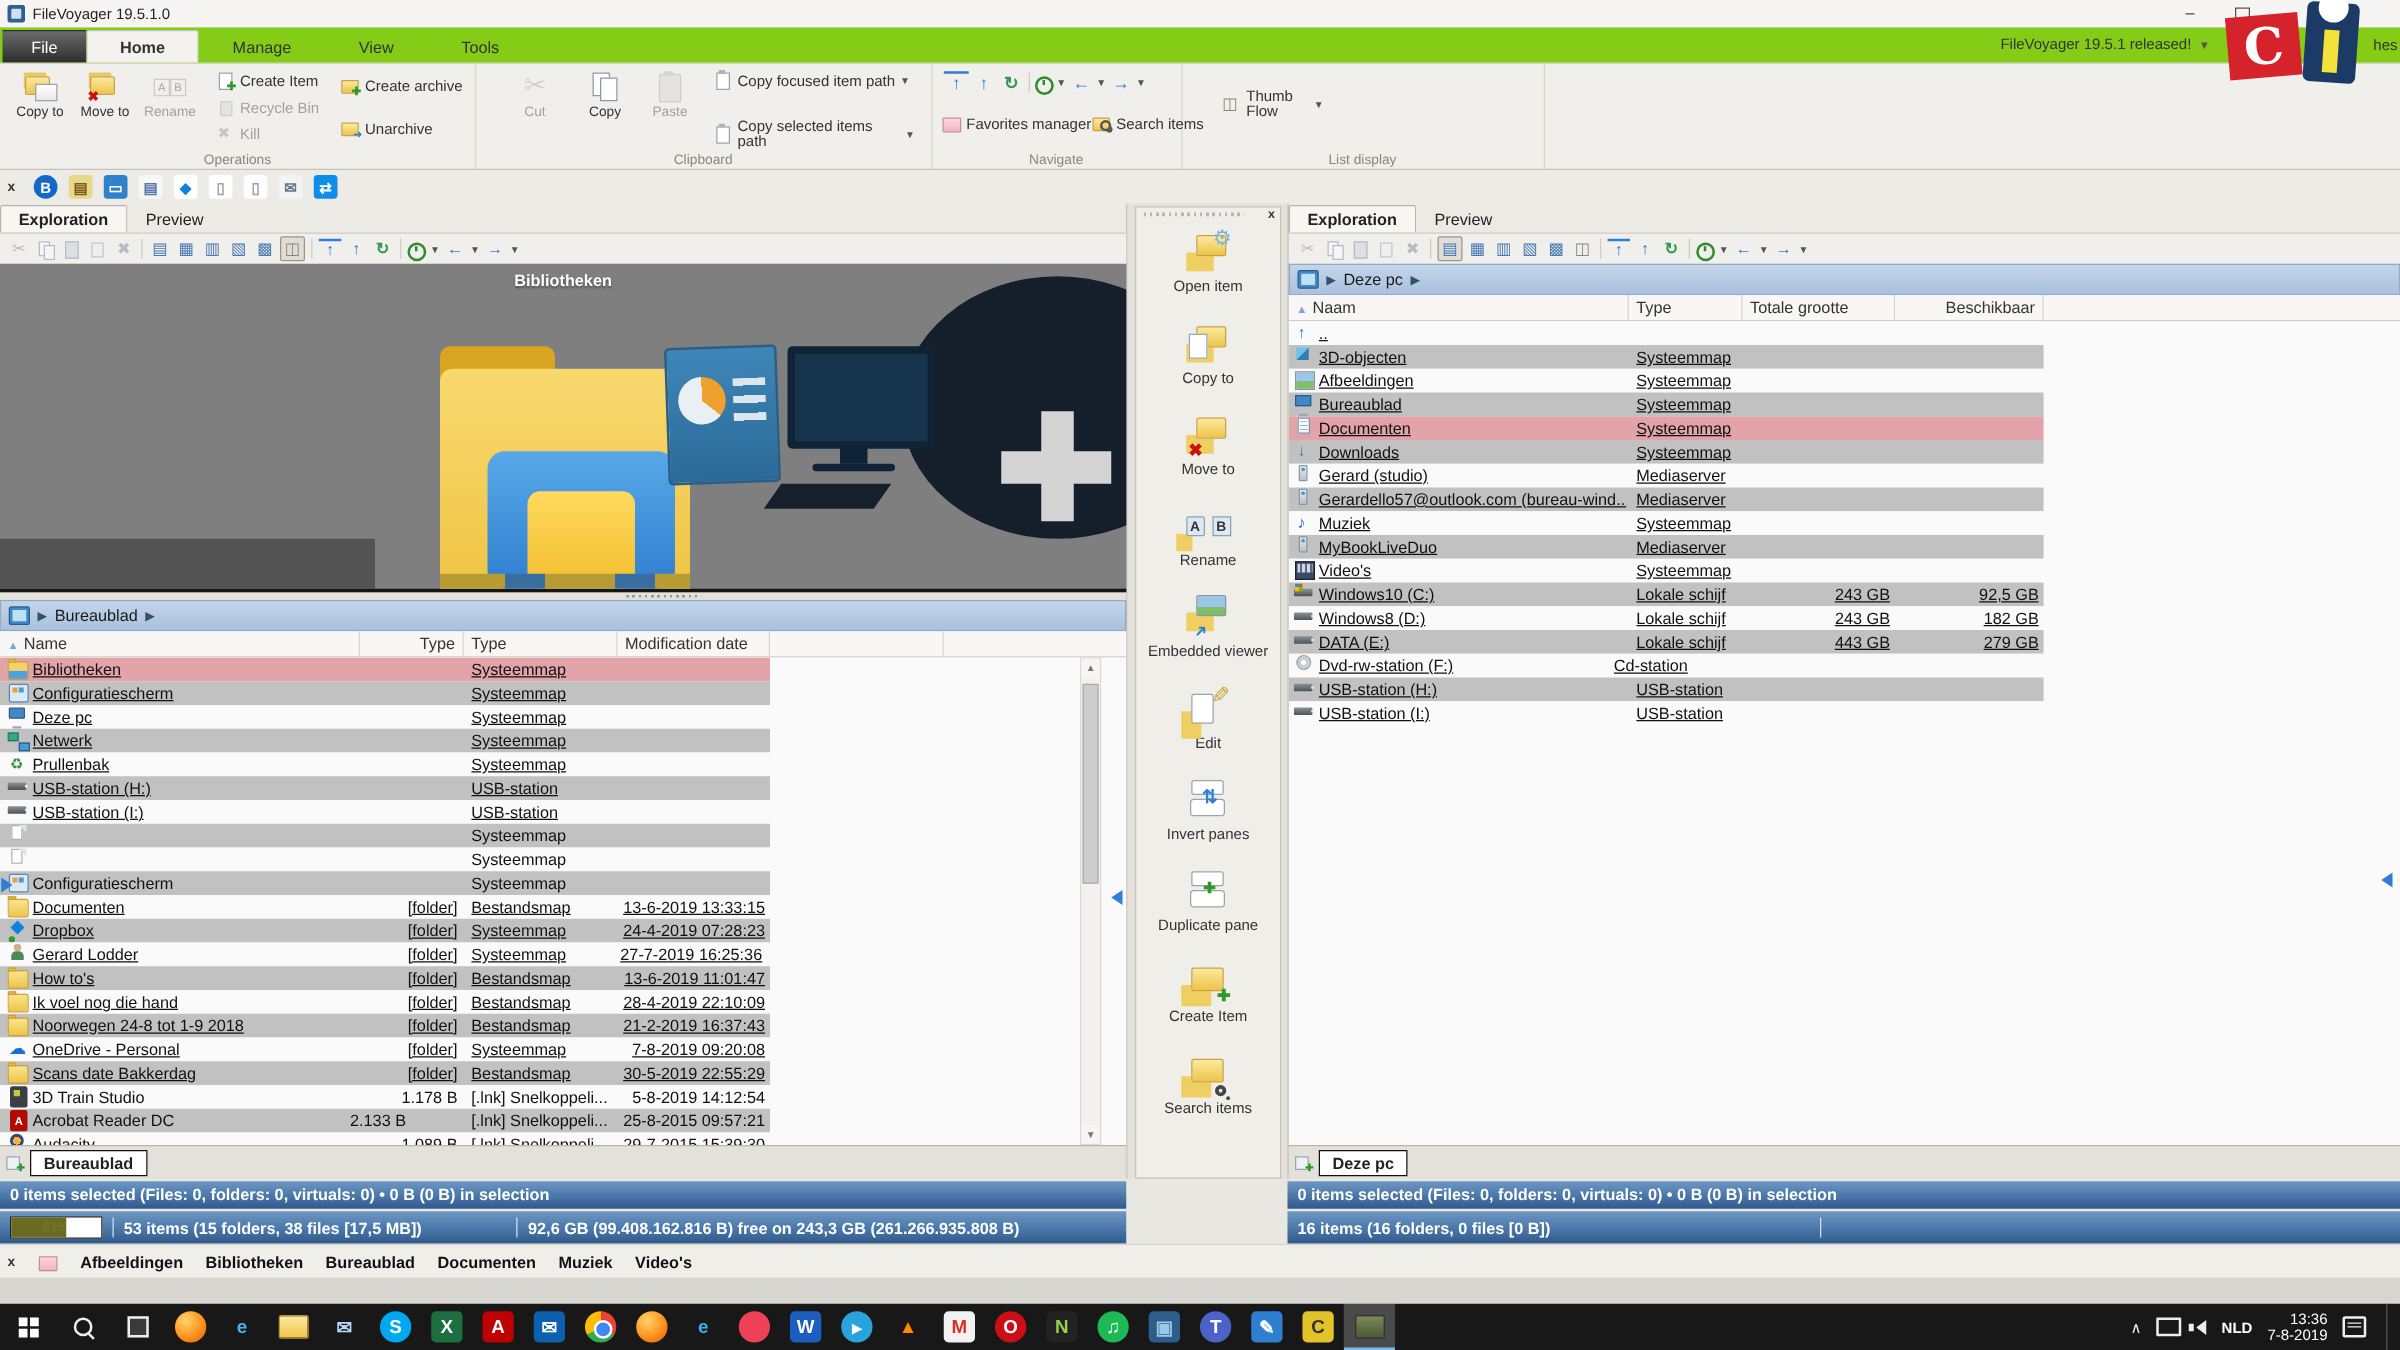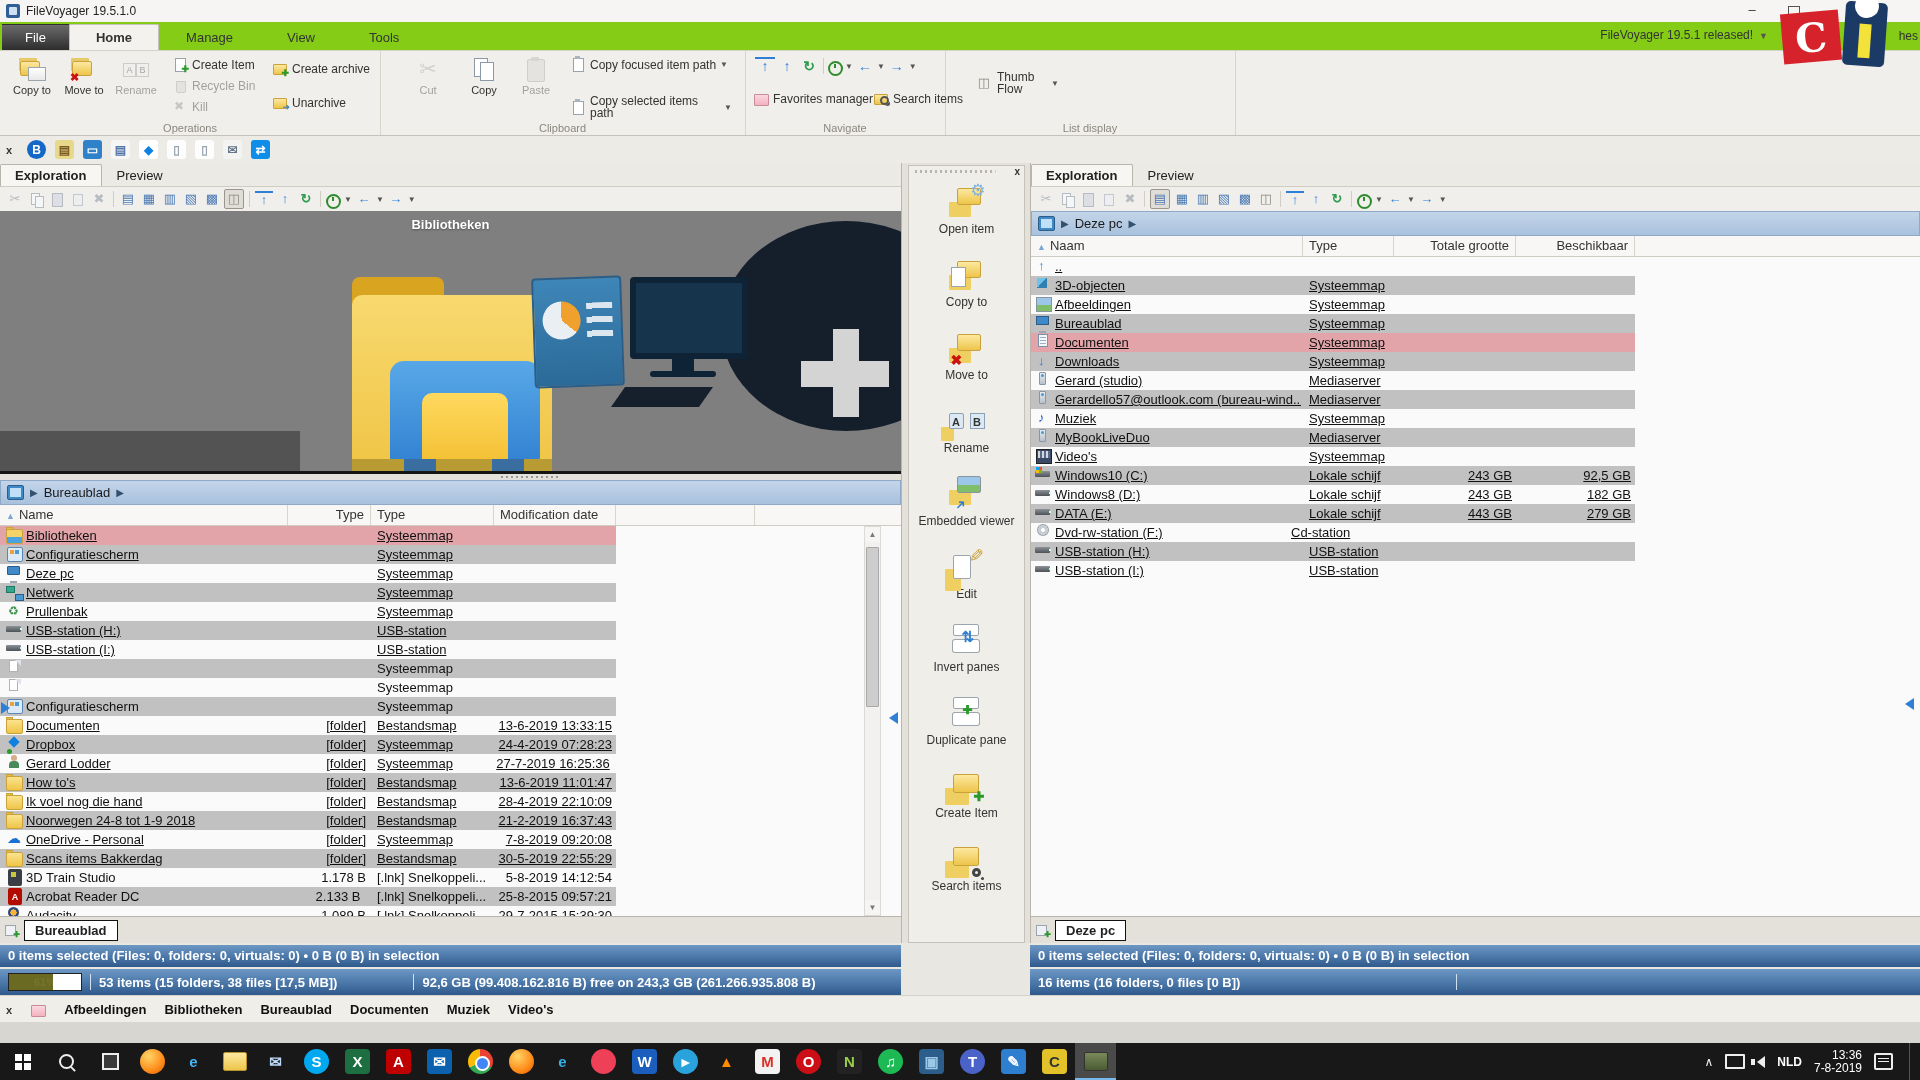--- a/index.html
+++ b/index.html
@@ -614,36 +614,36 @@
             </div>
             <div class="lrow link">
               <span class="cell c-icon ic ic-onedrive" style="left:6px;width:18px"></span>
               <span class="cell" style="left:26px;width:258px">OneDrive - Personal</span>
               <span class="cell" style="left:284px;width:82px;text-align:right">[folder]</span>
               <span class="cell" style="left:377px;width:115px">Systeemmap</span>
               <span class="cell" style="left:494px;width:118px;text-align:right">7-8-2019 09:20:08</span>
             </div>
             <div class="lrow alt link">
               <span class="cell c-icon ic ic-folder" style="left:6px;width:18px"></span>
-              <span class="cell" style="left:26px;width:258px">Scans items Bakkerdag</span>
+              <span class="cell" style="left:26px;width:258px">Scans date Bakkerdag</span>
               <span class="cell" style="left:284px;width:82px;text-align:right">[folder]</span>
               <span class="cell" style="left:377px;width:115px">Bestandsmap</span>
               <span class="cell" style="left:494px;width:118px;text-align:right">30-5-2019 22:55:29</span>
             </div>
             <div class="lrow">
               <span class="cell c-icon ic ic-train" style="left:6px;width:18px"></span>
               <span class="cell" style="left:26px;width:258px">3D Train Studio</span>
               <span class="cell" style="left:284px;width:82px;text-align:right">1.178 B</span>
               <span class="cell" style="left:377px;width:115px">[.lnk] Snelkoppeli...</span>
               <span class="cell" style="left:494px;width:118px;text-align:right">5-8-2019 14:12:54</span>
             </div>
             <div class="lrow alt">
               <span class="cell c-icon ic ic-acrobat" style="left:6px;width:18px"></span>
               <span class="cell" style="left:26px;width:258px">Acrobat Reader DC</span>
-              <span class="cell" style="left:297px;width:82px;text-align:center">2.133 B</span>
+              <span class="cell" style="left:280px;width:82px;text-align:left">2.133 B</span>
               <span class="cell" style="left:377px;width:115px">[.lnk] Snelkoppeli...</span>
               <span class="cell" style="left:494px;width:118px;text-align:right">25-8-2015 09:57:21</span>
             </div>
             <div class="lrow">
               <span class="cell c-icon ic ic-audacity" style="left:6px;width:18px"></span>
               <span class="cell" style="left:26px;width:258px">Audacity</span>
               <span class="cell" style="left:284px;width:82px;text-align:right">1.089 B</span>
               <span class="cell" style="left:377px;width:115px">[.lnk] Snelkoppeli...</span>
               <span class="cell" style="left:494px;width:118px;text-align:right">29-7-2015 15:39:30</span>
             </div>
@@ -747,21 +747,21 @@
       <div class="crumb">
         <span class="cicon"></span>
         <span class="sep">▶</span>
         <span>Deze pc</span>
         <span class="sep">▶</span>
       </div>
 
       <div class="thead">
         <div class="th" style="left:0;width:272px"><span class="sort">▲</span><span>Naam</span></div>
         <div class="th" style="left:272px;width:91px"><span>Type</span></div>
-        <div class="th" style="left:363px;width:122px;text-align:right"><span>Totale grootte</span></div>
+        <div class="th" style="left:363px;width:122px;"><span>Totale grootte</span></div>
         <div class="th" style="left:485px;width:119px;text-align:right"><span>Beschikbaar</span></div>
         <div class="th" style="left:604px;right:0;border-right:none"></div>
       </div>
 
       <div class="rowswrap">
         <div class="rows" style="width:604px">
           <div class="lrow link">
               <span class="cell c-icon ic ic-updir" style="left:4px;width:18px"></span>
               <span class="cell" style="left:24px;width:246px">..</span>
               <span class="cell" style="left:278px;width:85px"></span>

